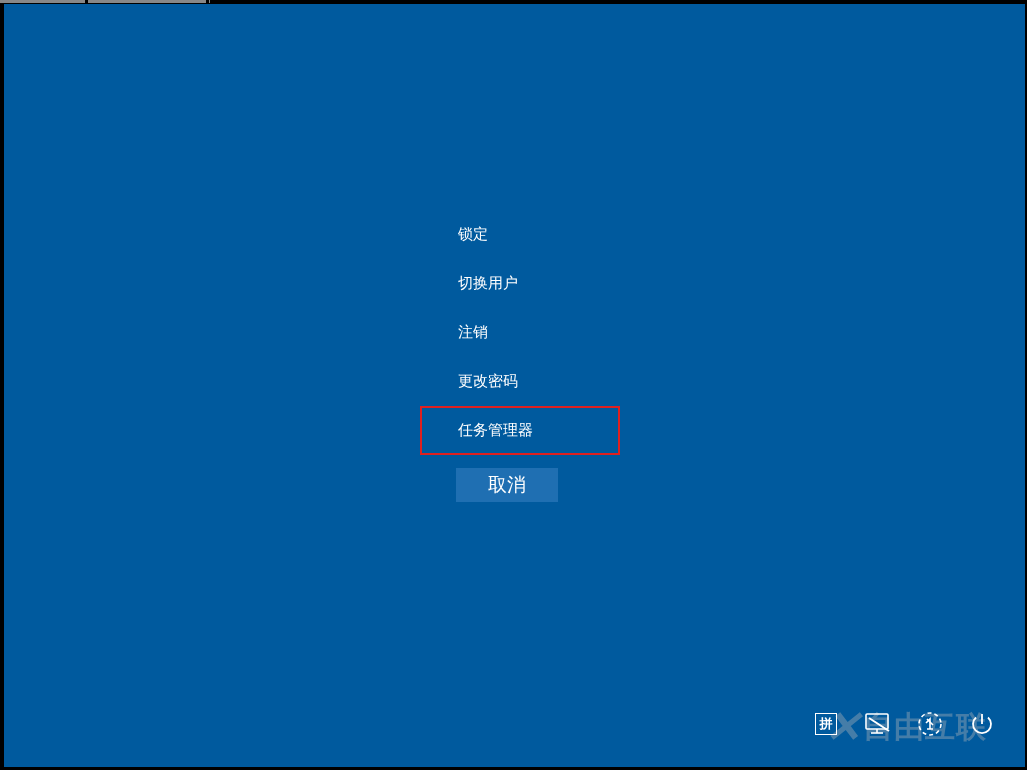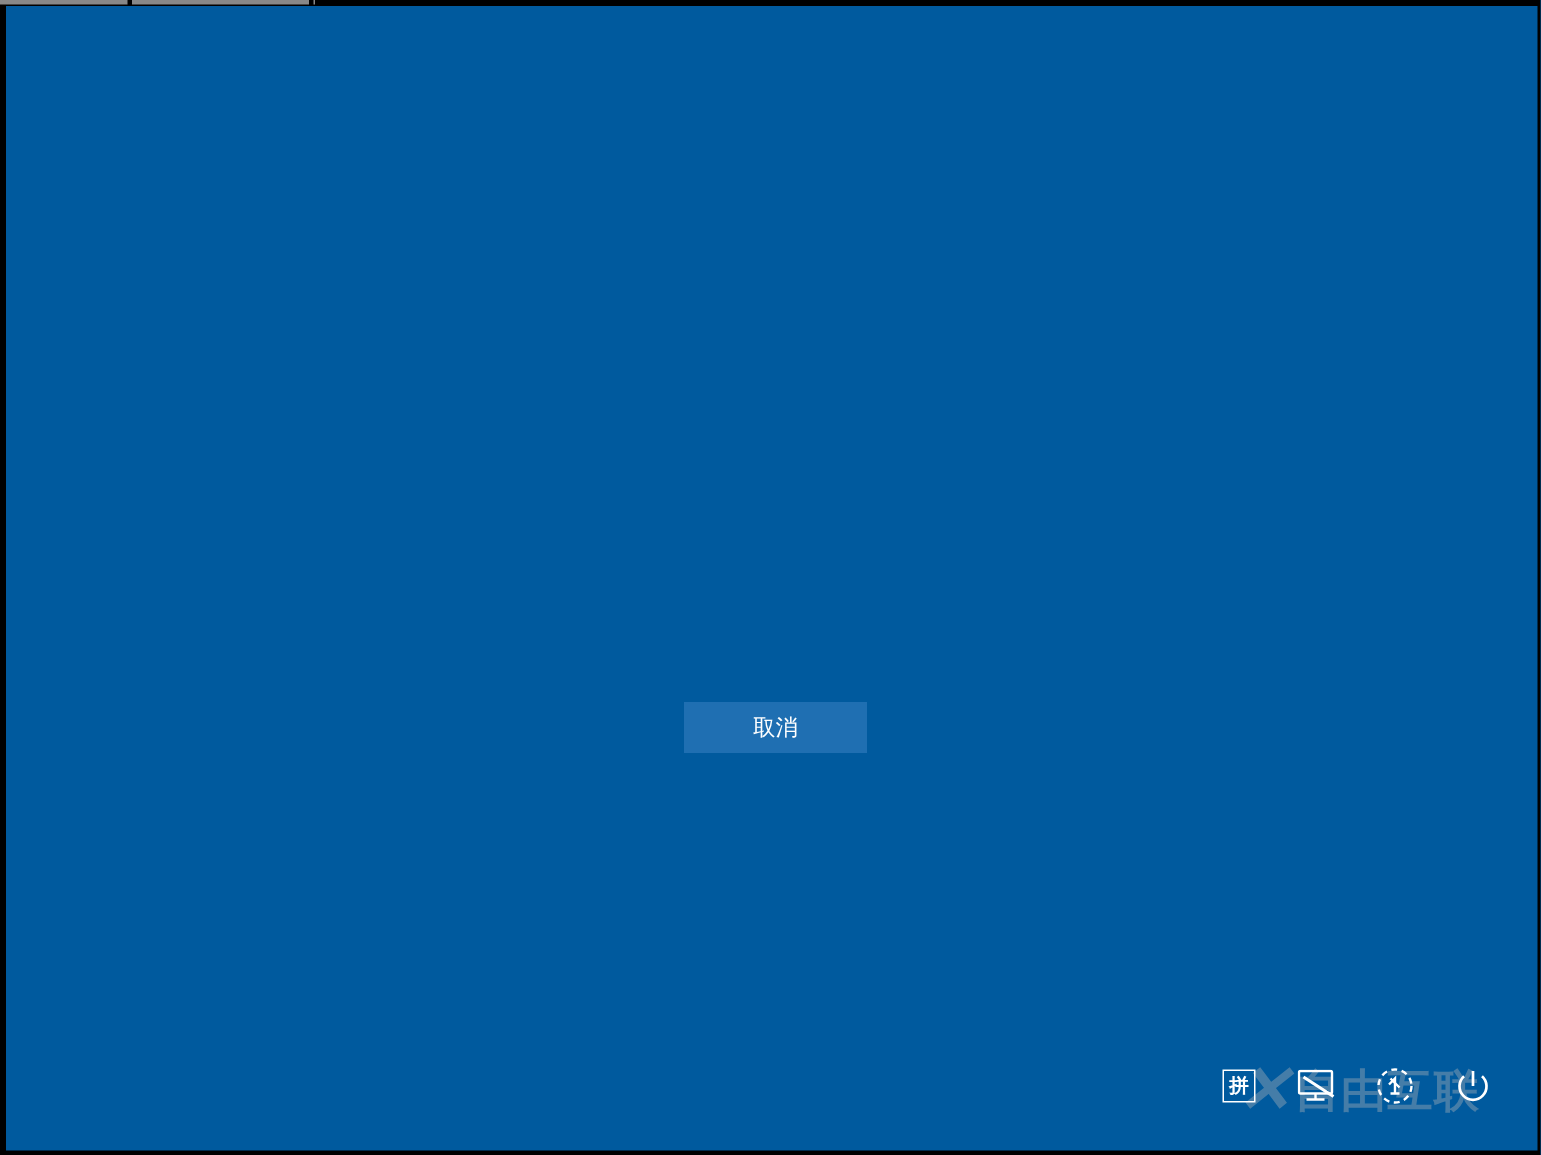--- a/index.html
+++ b/index.html
@@ -48,25 +48,25 @@
       cursor: pointer;
       border: 2px solid transparent;
     }
     .menu-item.highlighted {
       border: 2px solid #e02020;
     }
     .cancel-btn {
       position: absolute;
       top: 464px;
       left: 452px;
-      width: 122px;
+      width: 102px;
       height: 34px;
       background: #1f6fb2;
       color: #ffffff;
-      font-size: 15px;
+      font-size: 19px;
       display: flex;
       align-items: center;
       justify-content: center;
       cursor: pointer;
       border: none;
     }
     .bottom-right {
       position: absolute;
       bottom: 30px;
       right: 30px;
@@ -123,20 +123,37 @@
 <body>
 
 <div class="top-tabs">
   <div class="top-tab"></div>
   <div class="top-tab" style="width:118px"></div>
   <div class="top-tab" style="width:1px"></div>
 </div>
 
 <div class="screen">
 
+  <div class="menu-container">
+    <div class="menu-item">
+      <span>锁定</span>
+    </div>
+    <div class="menu-item">
+      <span>切换用户</span>
+    </div>
+    <div class="menu-item">
+      <span>注销</span>
+    </div>
+    <div class="menu-item">
+      <span>更改密码</span>
+    </div>
+    <div class="menu-item highlighted">
+      <span>任务管理器</span>
+    </div>
+  </div>
 
   <button class="cancel-btn">
     <span>取消</span>
   </button>
 
   <div class="watermark">
     <span class="wm-x">✕</span>
     <span class="wm-text">自由互联</span>
   </div>
 

